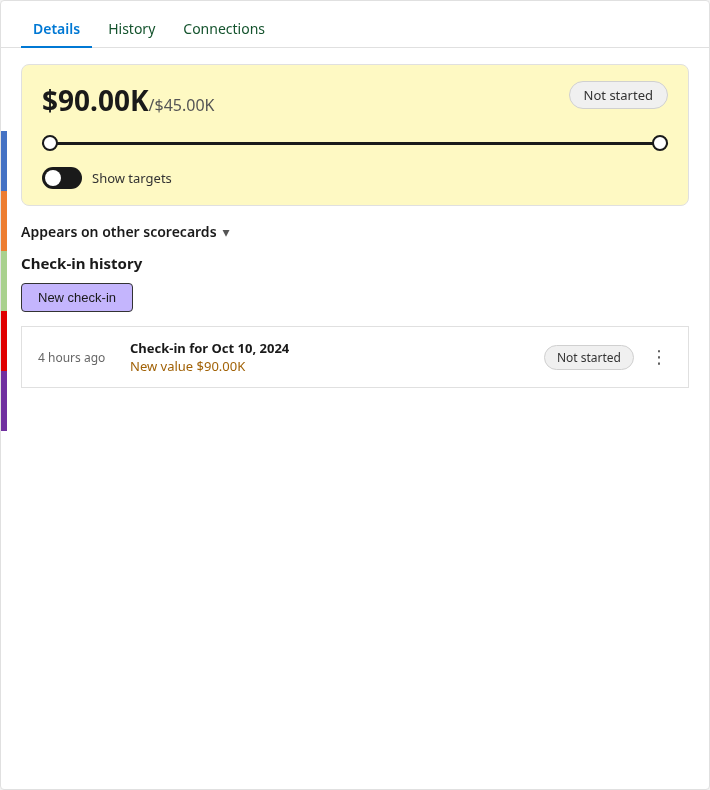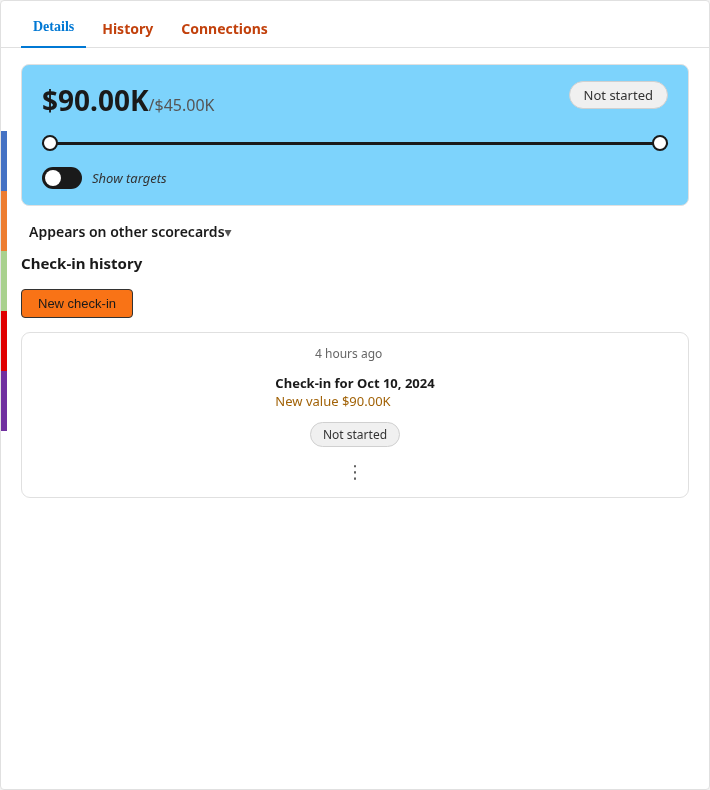--- a/index.html
+++ b/index.html
@@ -63,45 +63,43 @@
     .tabs {
       display: flex;
       padding: 0 20px;
       margin-top: 10px;
       border-bottom: 1px solid #e0e0e0;
       gap: 4px;
     }
     .tab {
       padding: 8px 12px;
       font-size: 14px;
-      color: #c2410c;
+      color: #14532d;
       cursor: pointer;
       border-bottom: 2px solid transparent;
       margin-bottom: -1px;
       white-space: nowrap;
-      font-weight: bold;
     }
     .tab.active {
       color: #0078d4;
       border-bottom: 2px solid #0078d4;
       font-weight: 600;
-      font-family: Liberation Serif, serif;
     }
     
     .content {
       padding: 16px 20px;
     }
     
     .metric-card {
       border: 1px solid #e0e0e0;
       border-radius: 8px;
       padding: 16px 20px;
       margin-bottom: 16px;
       position: relative;
-      background: #7dd3fc;
+      background: #fef9c3;
     }
     .metric-header {
       display: flex;
       align-items: flex-start;
       justify-content: space-between;
       margin-bottom: 12px;
     }
     .metric-value {
       font-size: 28px;
       font-weight: 700;
@@ -182,65 +180,63 @@
       height: 16px;
       border-radius: 50%;
       background: #fff;
       position: absolute;
       top: 3px;
       left: 3px;
     }
     .toggle-label {
       font-size: 13px;
       color: #333;
-      font-style: italic;
     }
     
     .section-row {
       display: flex;
       align-items: center;
+      gap: 6px;
       margin-bottom: 12px;
-      margin-left: 8px;
     }
     .section-title {
       font-size: 14px;
       font-weight: 600;
       color: #1a1a1a;
     }
     .chevron-icon {
       font-size: 14px;
       color: #555;
     }
     .check-in-history-title {
       font-size: 15px;
       font-weight: 700;
       color: #1a1a1a;
-      margin-bottom: 16px;
+      margin-bottom: 10px;
     }
     .new-checkin-btn {
       border: 1.5px solid #333;
       border-radius: 4px;
-      background: #f97316;
+      background: #c4b5fd;
       padding: 6px 16px;
       font-size: 13px;
       font-weight: 500;
       cursor: pointer;
       color: #1a1a1a;
       margin-bottom: 14px;
       display: inline-block;
     }
     
     .checkin-entry {
       border: 1px solid #e0e0e0;
-      border-radius: 9px;
+      border-radius: 0;
       padding: 12px 16px;
       display: flex;
       align-items: center;
       gap: 12px;
-      flex-direction: column;
     }
     .checkin-time {
       font-size: 12px;
       color: #666;
       min-width: 80px;
     }
     .checkin-info {
       flex: 1;
     }
     .checkin-date {

